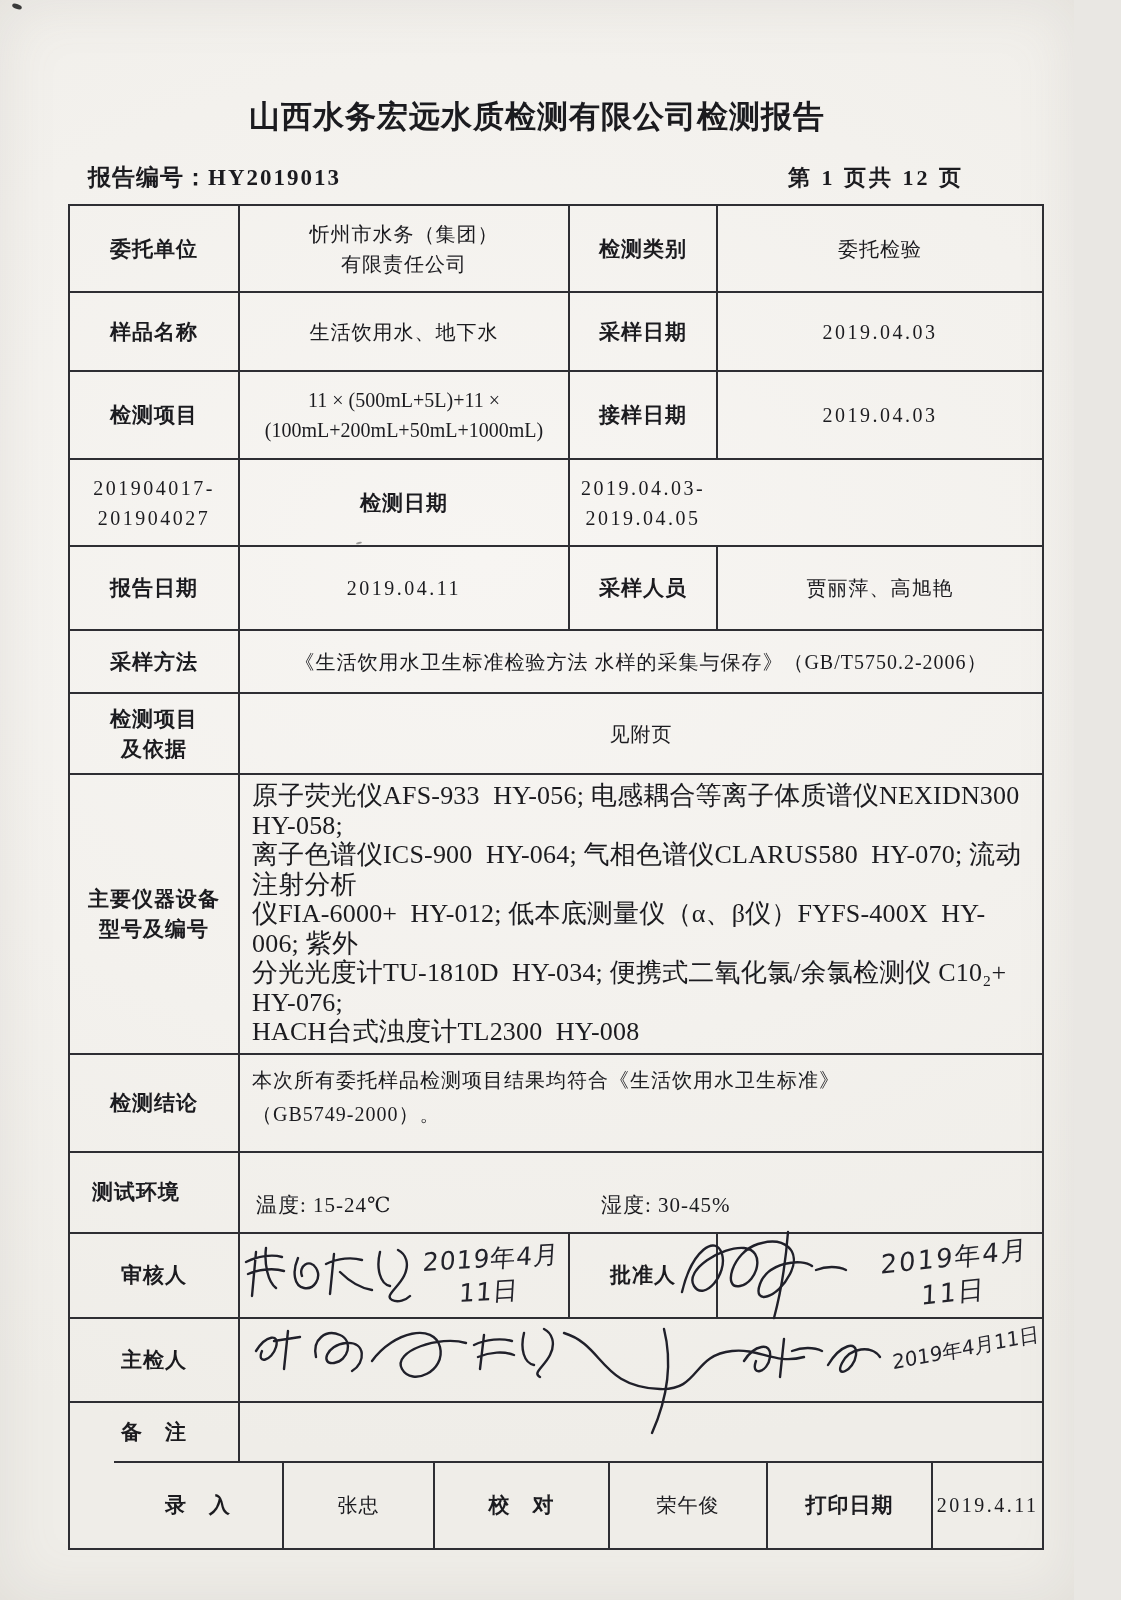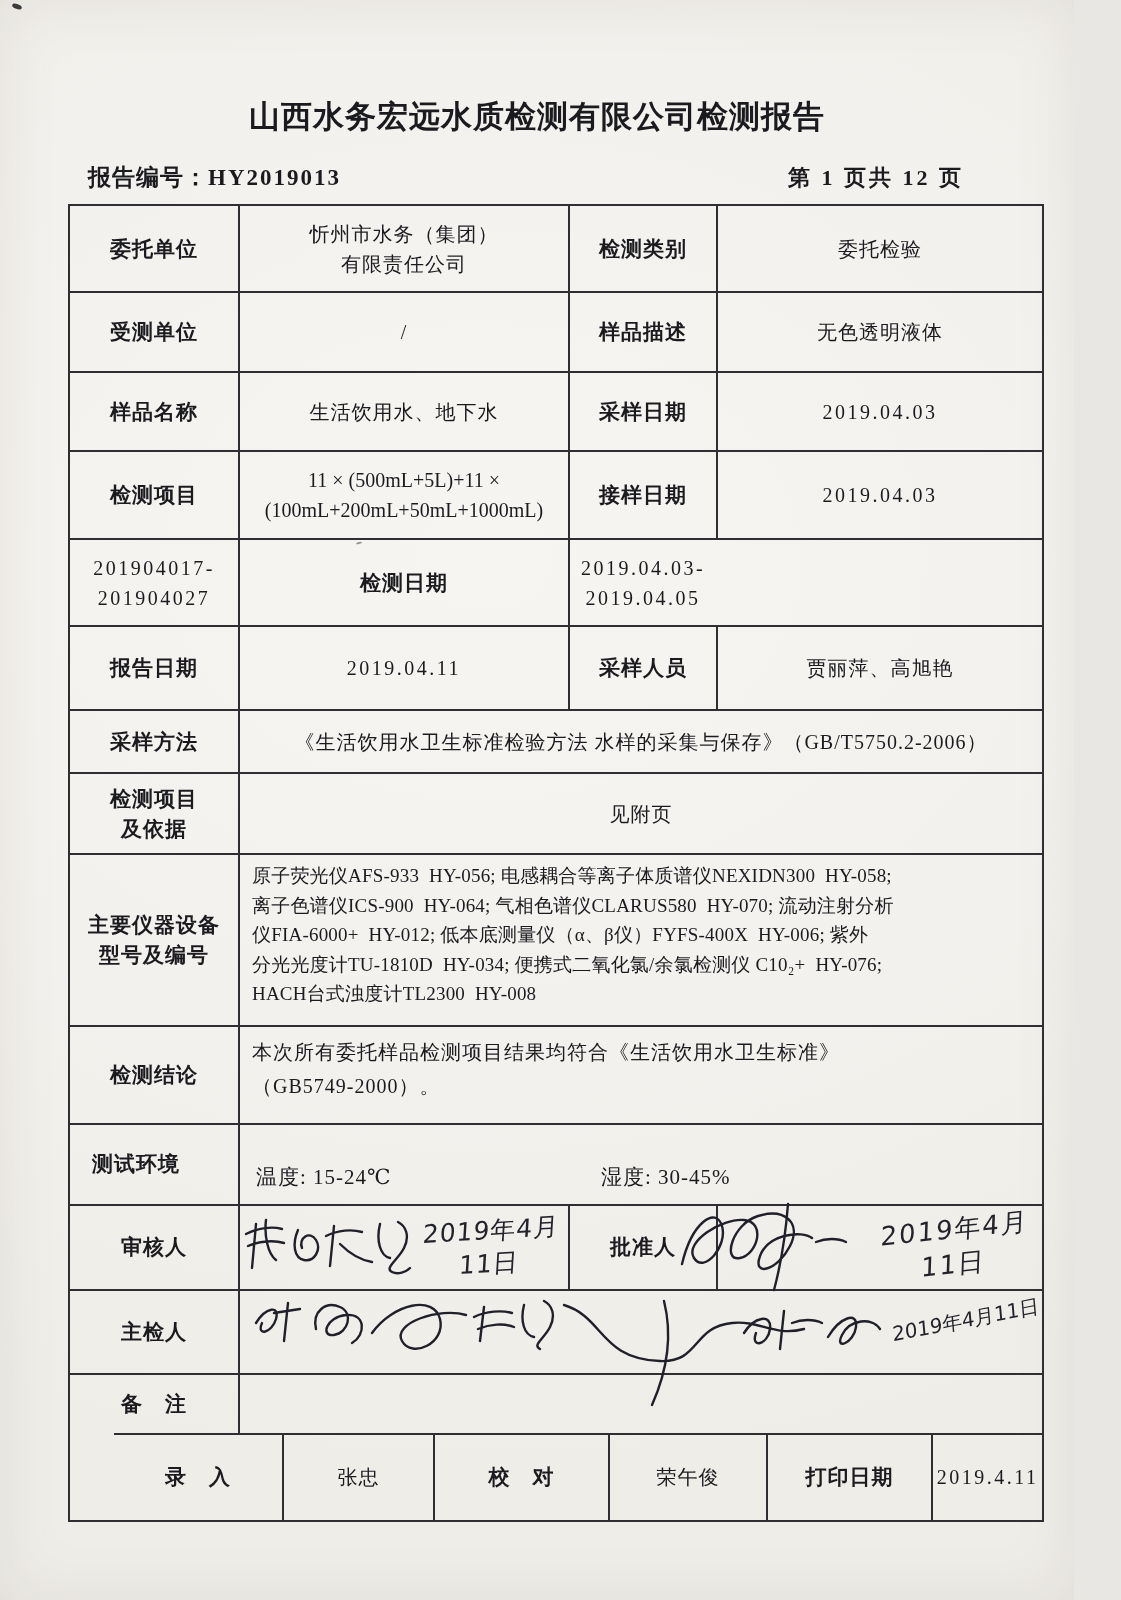--- a/index.html
+++ b/index.html
@@ -53,21 +53,21 @@
     padding:4px 8px;
     white-space:pre-wrap;
     position:relative;
     min-width:0;
   }
   .cell:first-child{border-left:none;}
   .lbl{font-weight:700;font-size:21px;letter-spacing:1px;line-height:30px;}
   .val{font-size:20px;letter-spacing:1px;line-height:30px;}
   .num{letter-spacing:2.5px;}
   .left-top{justify-content:flex-start;align-items:flex-start;text-align:left;}
-  .instr{font-size:19px;line-height:29.5px;letter-spacing:0.2px;padding:6px 10px 16px 12px;}
+  .instr{font-size:26px;line-height:29.5px;letter-spacing:0.2px;padding:6px 10px 6px 12px;}
   .concl{font-size:20px;line-height:34px;letter-spacing:1px;padding:8px 10px 2px 12px;}
   .env-lbl{justify-content:flex-start;padding-left:10px;margin-left:12px;}
   .env-val{justify-content:flex-start;align-items:flex-end;text-align:left;padding:0 0 12px 16px;}
   .env-val .temp{display:inline-block;width:345px;font-size:21px;letter-spacing:1px;}
   .env-val .hum{display:inline-block;font-size:21px;letter-spacing:1px;}
   .sig-cell{overflow:visible;}
   .hw{
     font-family:"DejaVu Sans","Liberation Sans",sans-serif;
     color:#23232b;
     font-weight:400;
@@ -111,26 +111,20 @@
   </div>
 
   <div class="tbl">
 
     <div class="trow r4" style="min-height:85px;">
       <div class="cell lbl">委托单位</div>
       <div class="cell val">忻州市水务（集团）
 有限责任公司</div>
       <div class="cell lbl">检测类别</div>
       <div class="cell val">委托检验</div>
-    </div>
-    <div class="trow r4" style="min-height:78px;">
-      <div class="cell lbl">受测单位</div>
-      <div class="cell val">/</div>
-      <div class="cell lbl">样品描述</div>
-      <div class="cell val">无色透明液体</div>
     </div>
     <div class="trow r4" style="min-height:77px;">
       <div class="cell lbl">样品名称</div>
       <div class="cell val">生活饮用水、地下水</div>
       <div class="cell lbl">采样日期</div>
       <div class="cell val num">2019.04.03</div>
     </div>
     <div class="trow r4" style="min-height:86px;">
       <div class="cell lbl">检测项目</div>
       <div class="cell val" style="letter-spacing:0;">11 × (500mL+5L)+11 ×

